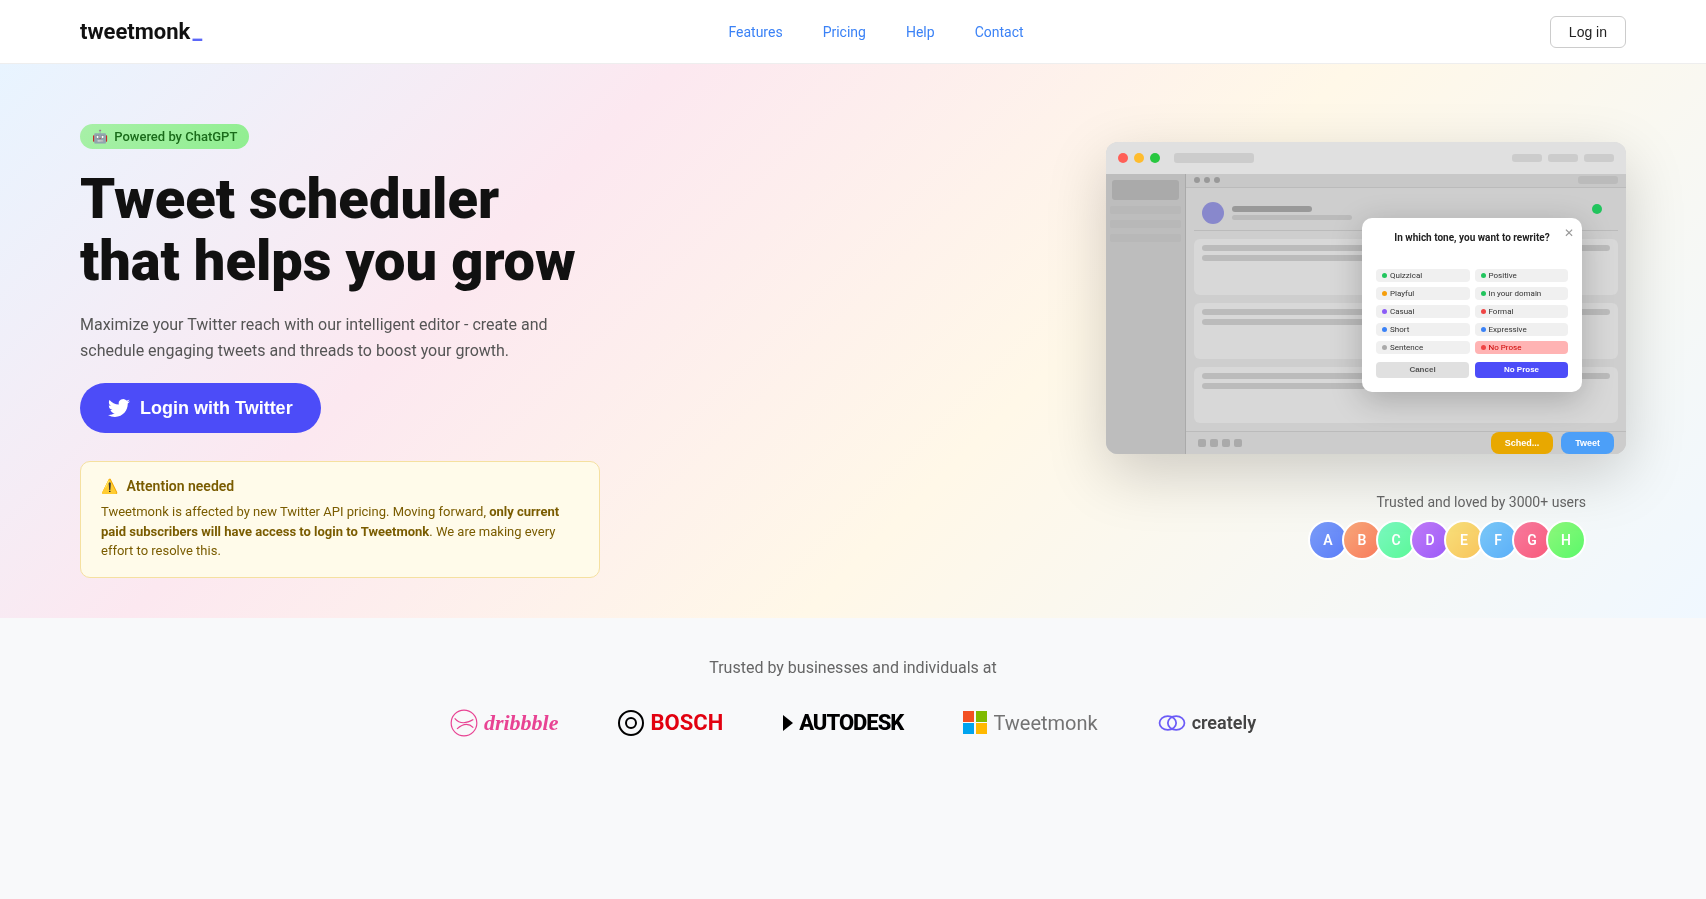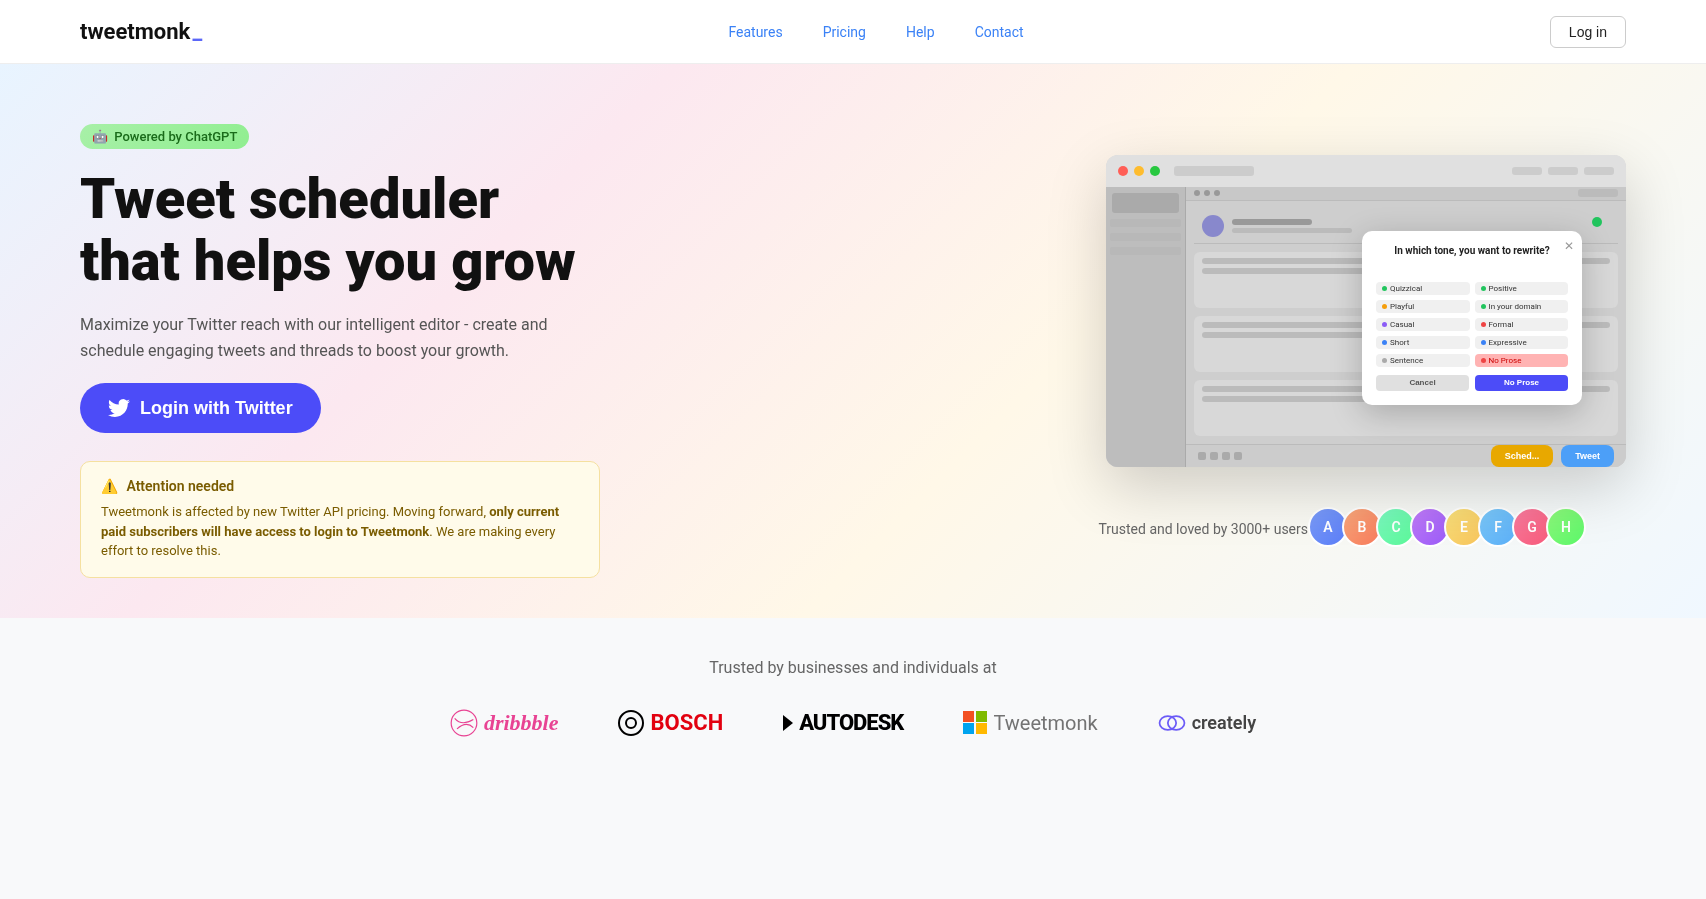--- a/index.html
+++ b/index.html
@@ -315,20 +315,21 @@
       font-size: 9px;
       font-weight: 600;
       cursor: pointer;
     }
     .btn-schedule { background: #e8a800; color: #fff; }
     .btn-tweet { background: #4c9ff8; color: #fff; }
 
     
     .trusted-section {
       display: flex;
+      flex-direction: column;
       align-items: flex-end;
       margin-top: 24px;
       padding-right: 40px;
     }
     .trusted-label {
       font-size: 14px;
       color: #666;
       margin-bottom: 10px;
     }
     .avatars-row {

